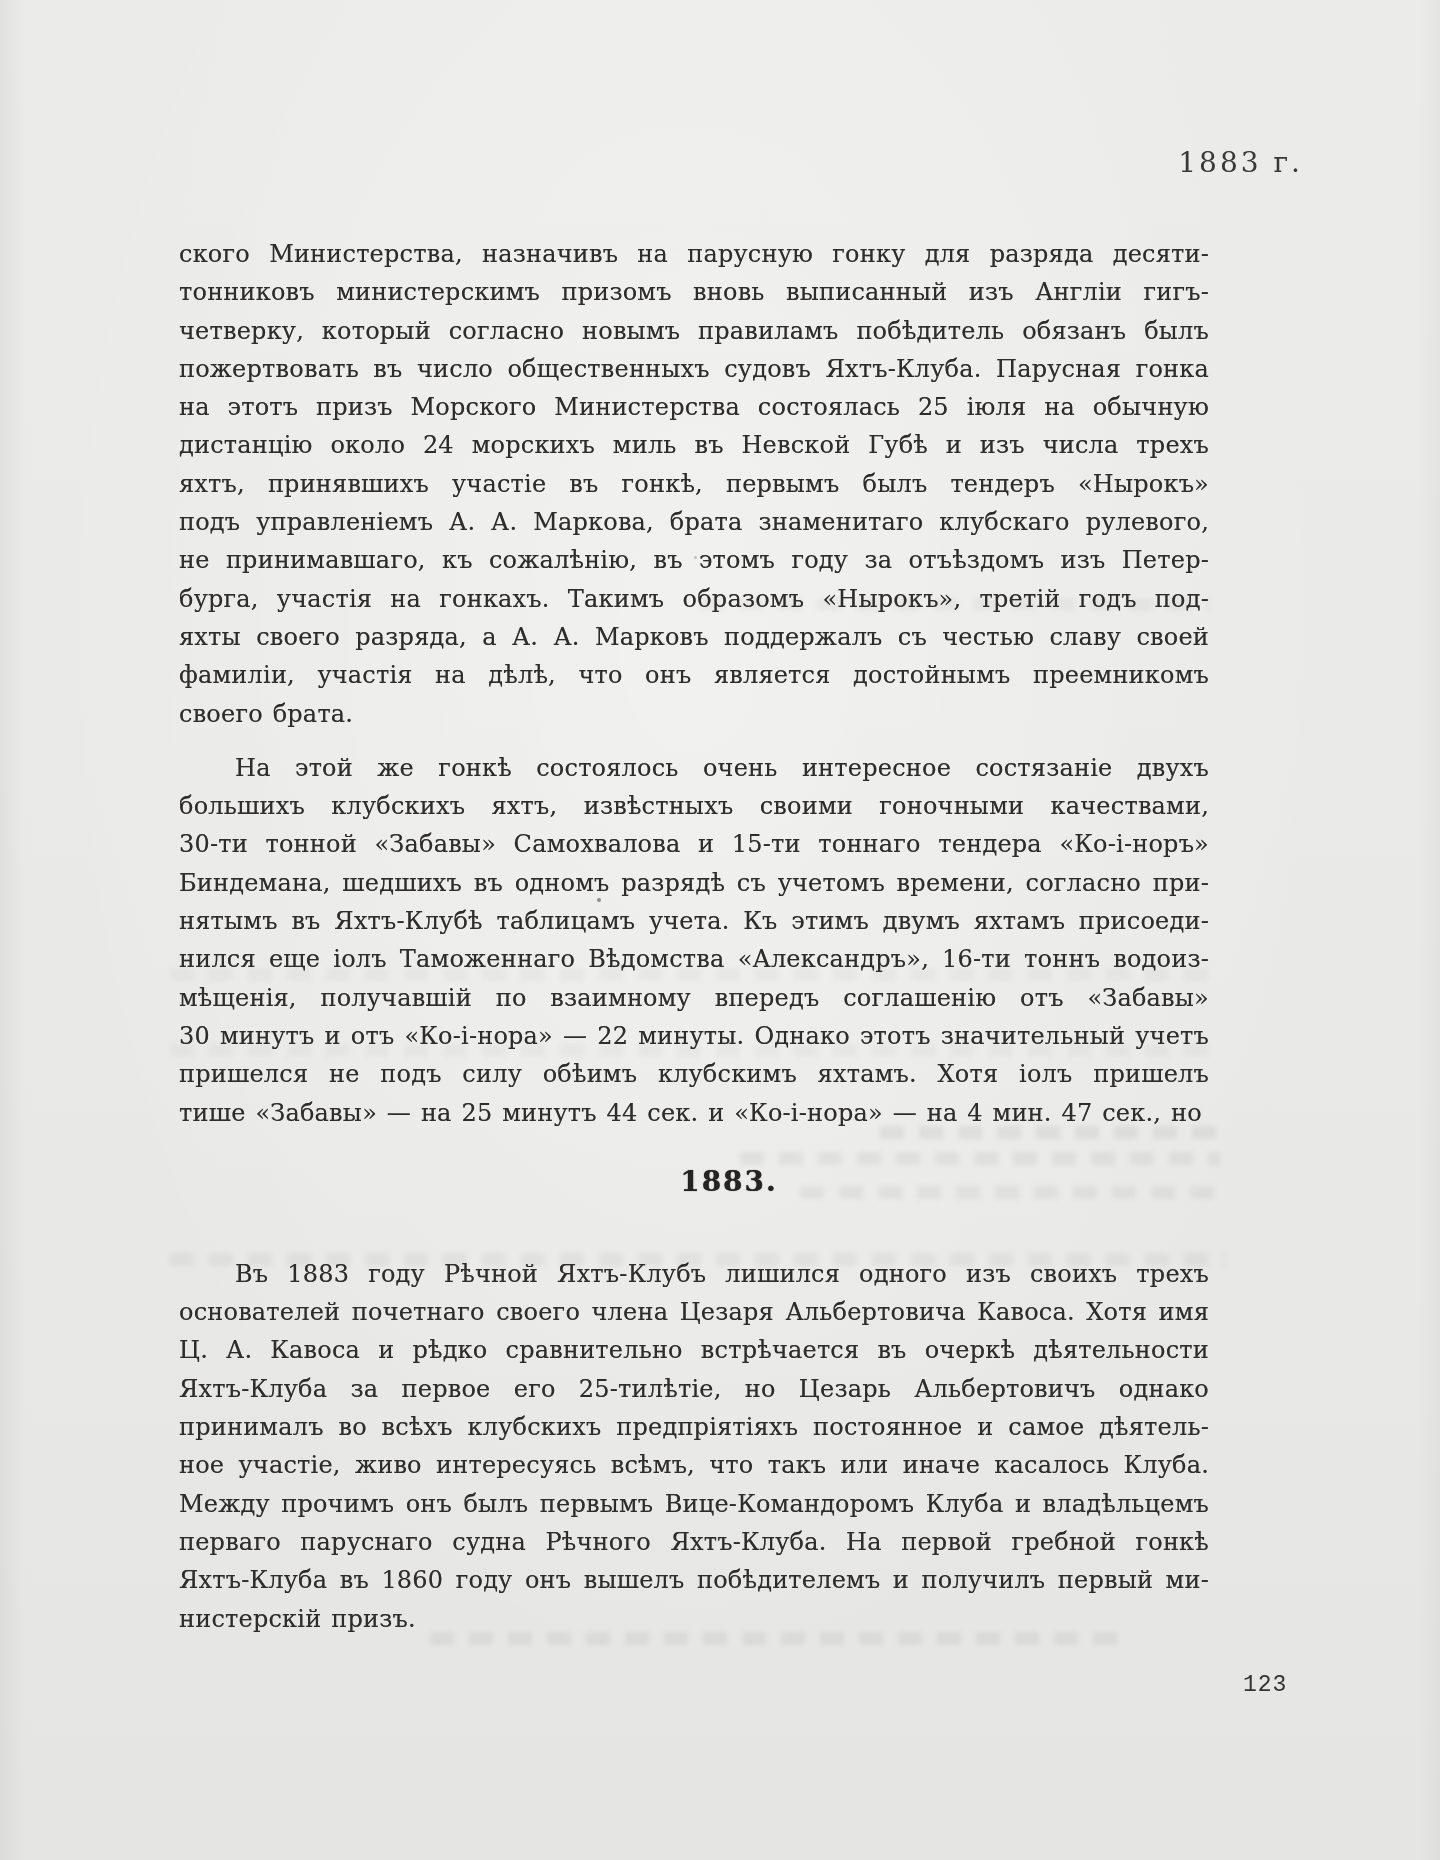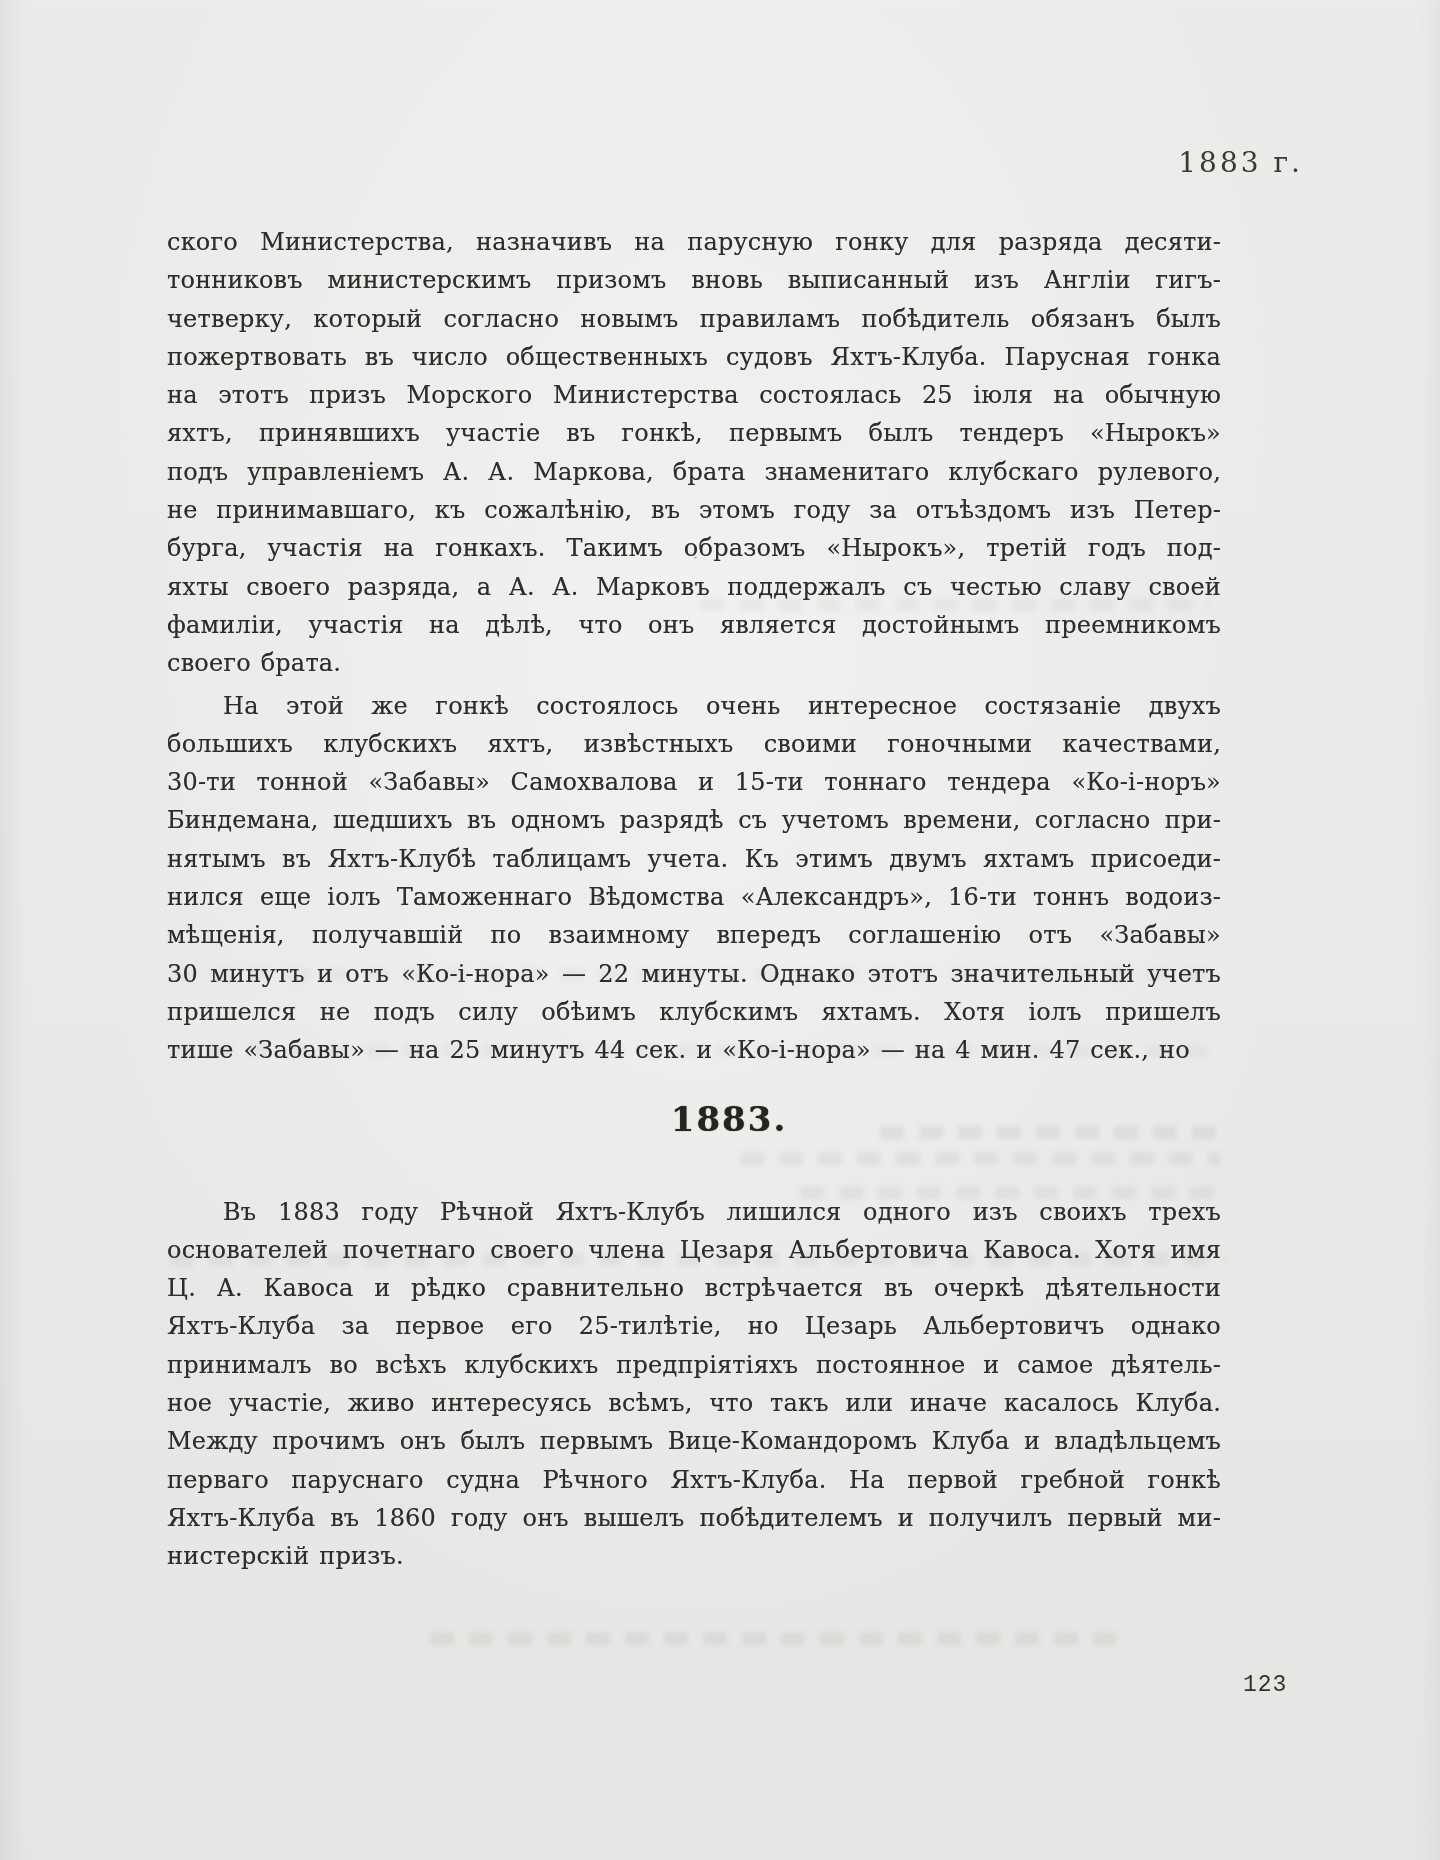--- a/index.html
+++ b/index.html
@@ -20,30 +20,30 @@
   }
   .running-head{
     position:absolute;top:146px;left:163px;width:1140px;
     text-align:right;font-size:28px;letter-spacing:3px;color:#3b3936;
   }
   .text-col{
     position:absolute;left:163px;top:219px;width:1062px;z-index:2;
     font-size:24px;line-height:38.3px;letter-spacing:0.2px;word-spacing:2px;
     text-shadow:0 0 0.5px rgba(47,45,43,0.55);
   }
-  .para{margin:4px;}
+  .para{margin:16px;}
   .line{
     text-align:justify;text-align-last:justify;
     height:38.3px;overflow:hidden;
   }
   .para .line:last-child{text-align-last:left;}
   .para.indent .line:first-child{text-indent:56px;}
   .section-heading{
     margin:25px 0 49px 0;text-align:center;
-    font-weight:bold;font-size:34px;line-height:49px;letter-spacing:2px;
+    font-weight:bold;font-size:28px;line-height:49px;letter-spacing:2px;
     transform:translateX(35px);color:#262421;
     text-shadow:0 0 1px rgba(38,36,33,0.8);
   }
   .page-number{
     position:absolute;top:1672px;left:1243px;
     font-size:23px;letter-spacing:1px;color:#34322f;z-index:2;font-family:Liberation Mono, monospace;
   }
   
   .ghost{
     position:absolute;height:13px;z-index:1;filter:blur(2.5px);
@@ -83,20 +83,21 @@
   <div class="speck s1"></div>
   <div class="speck s2"></div>
 
   <div class="text-col">
     <div class="para">
         <div class="line">ского Министерства, назначивъ на парусную гонку для разряда десяти-</div>
         <div class="line">тонниковъ министерскимъ призомъ вновь выписанный изъ Англіи гигъ-</div>
         <div class="line">четверку, который согласно новымъ правиламъ побѣдитель обязанъ былъ</div>
         <div class="line">пожертвовать въ число общественныхъ судовъ Яхтъ-Клуба. Парусная гонка</div>
         <div class="line">на этотъ призъ Морского Министерства состоялась 25 іюля на обычную</div>
+        <div class="line">дистанцію около 24 морскихъ миль въ Невской Губѣ и изъ числа трехъ</div>
         <div class="line">яхтъ, принявшихъ участіе въ гонкѣ, первымъ былъ тендеръ «Нырокъ»</div>
         <div class="line">подъ управленіемъ А. А. Маркова, брата знаменитаго клубскаго рулевого,</div>
         <div class="line">не принимавшаго, къ сожалѣнію, въ этомъ году за отъѣздомъ изъ Петер-</div>
         <div class="line">бурга, участія на гонкахъ. Такимъ образомъ «Нырокъ», третій годъ под-</div>
         <div class="line">яхты своего разряда, а А. А. Марковъ поддержалъ съ честью славу своей</div>
         <div class="line">фамиліи, участія на дѣлѣ, что онъ является достойнымъ преемникомъ</div>
         <div class="line">своего брата.</div>
       </div>
     <div class="para indent">
         <div class="line">На этой же гонкѣ состоялось очень интересное состязаніе двухъ</div>

